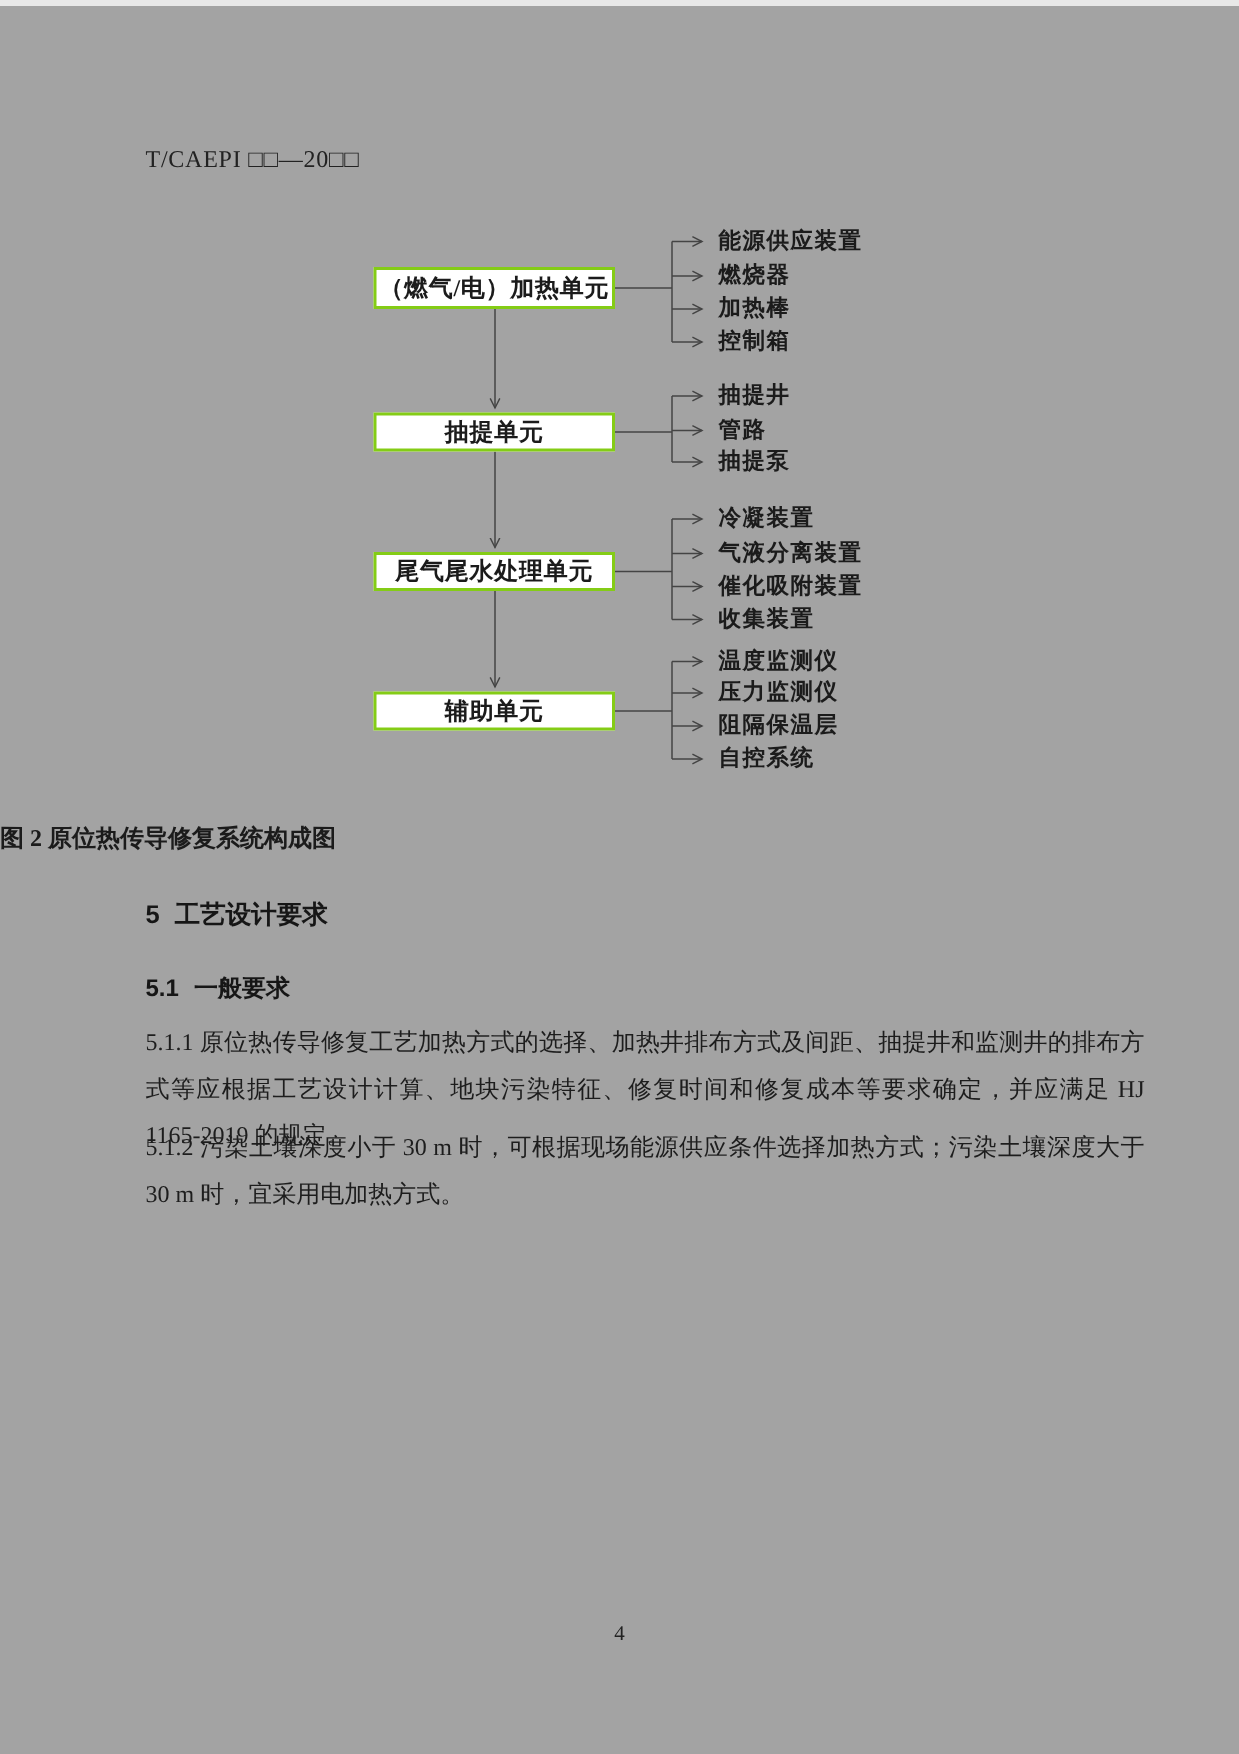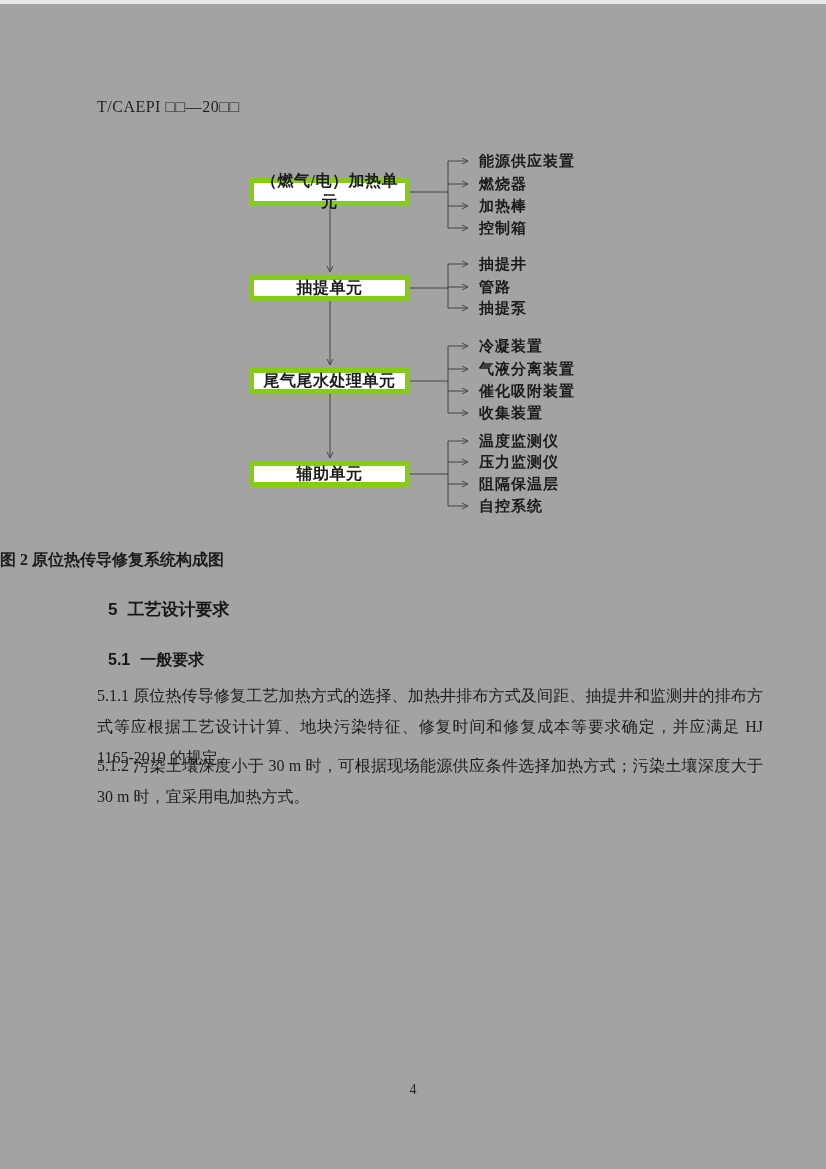--- a/index.html
+++ b/index.html
@@ -21,21 +21,21 @@
     letter-spacing: 0.5px;
     color: #222;
   }
   
   .figure { position: absolute; left: 0; top: 140px; width: 826px; height: 400px; }
   .figure svg.connectors { position: absolute; left: 0; top: 0; }
   .flow-box {
     position: absolute;
     left: 249px;
     width: 161px;
-    border: 5px solid #84cc16;
+    border: 2px solid #84cc16;
     background: #fff;
     text-align: center;
     font-weight: bold;
     font-size: 16px;
     color: #1b1b1b;
     display: flex; align-items: center; justify-content: center;
     letter-spacing: 0.5px;
   }
   .flow-item {
     position: absolute;
@@ -50,21 +50,21 @@
   .figure-caption {
     position: absolute;
     left: 0; top: 545px; width: 826px;
     font-weight: bold;
     font-size: 16px; line-height: 22px;
     color: #1b1b1b;
   }
   
   .heading {
     position: absolute;
-    left: 108px;
+    left: 97px;
     font-family: "Liberation Sans", "DejaVu Sans", sans-serif;
     font-weight: bold;
     color: #161616;
     line-height: 20px;
     white-space: nowrap;
     text-align: right;
   }
   .heading-l1 { top: 596px; font-size: 17px; }
   .heading-l2 { top: 646px; font-size: 16px; }
   .heading .hnum { margin-right: 10px; }

